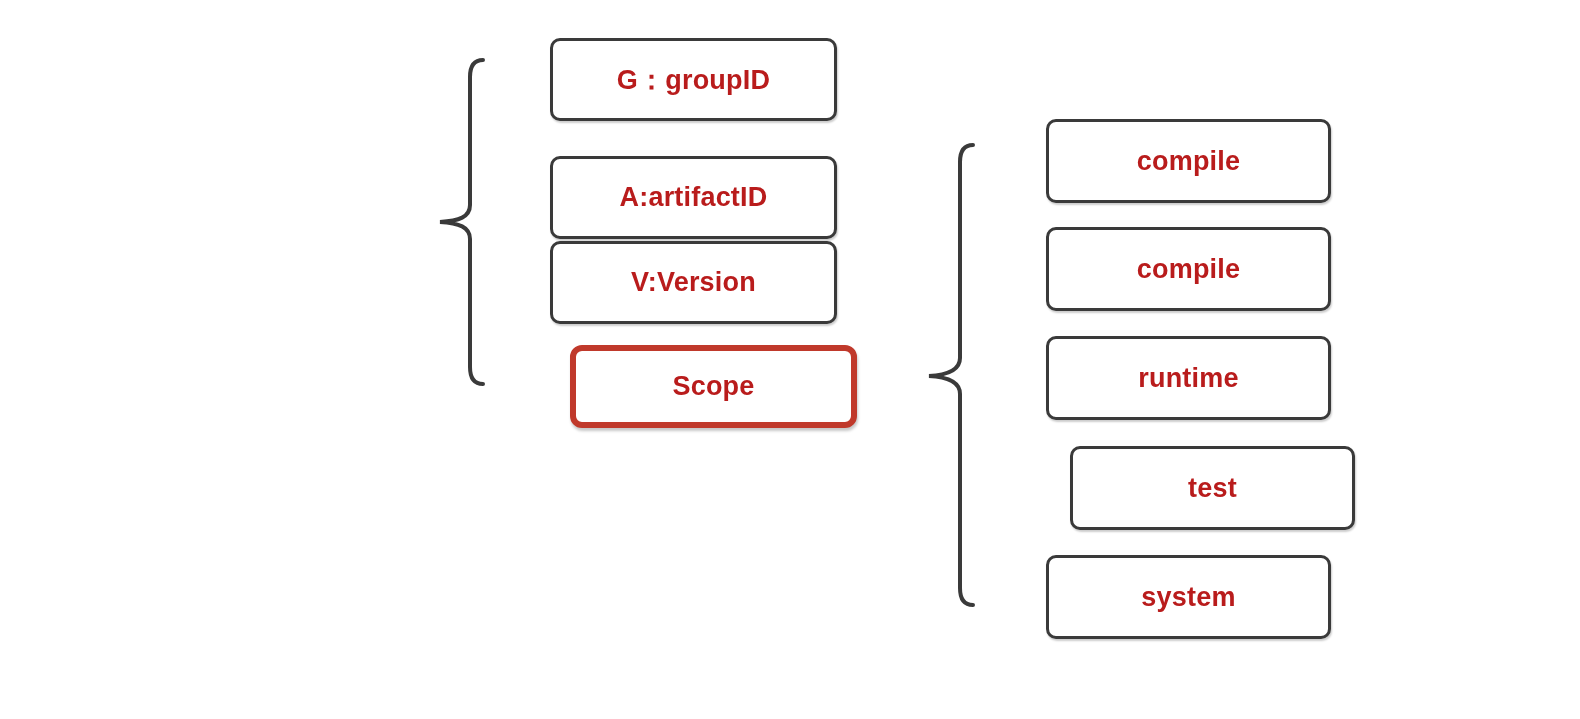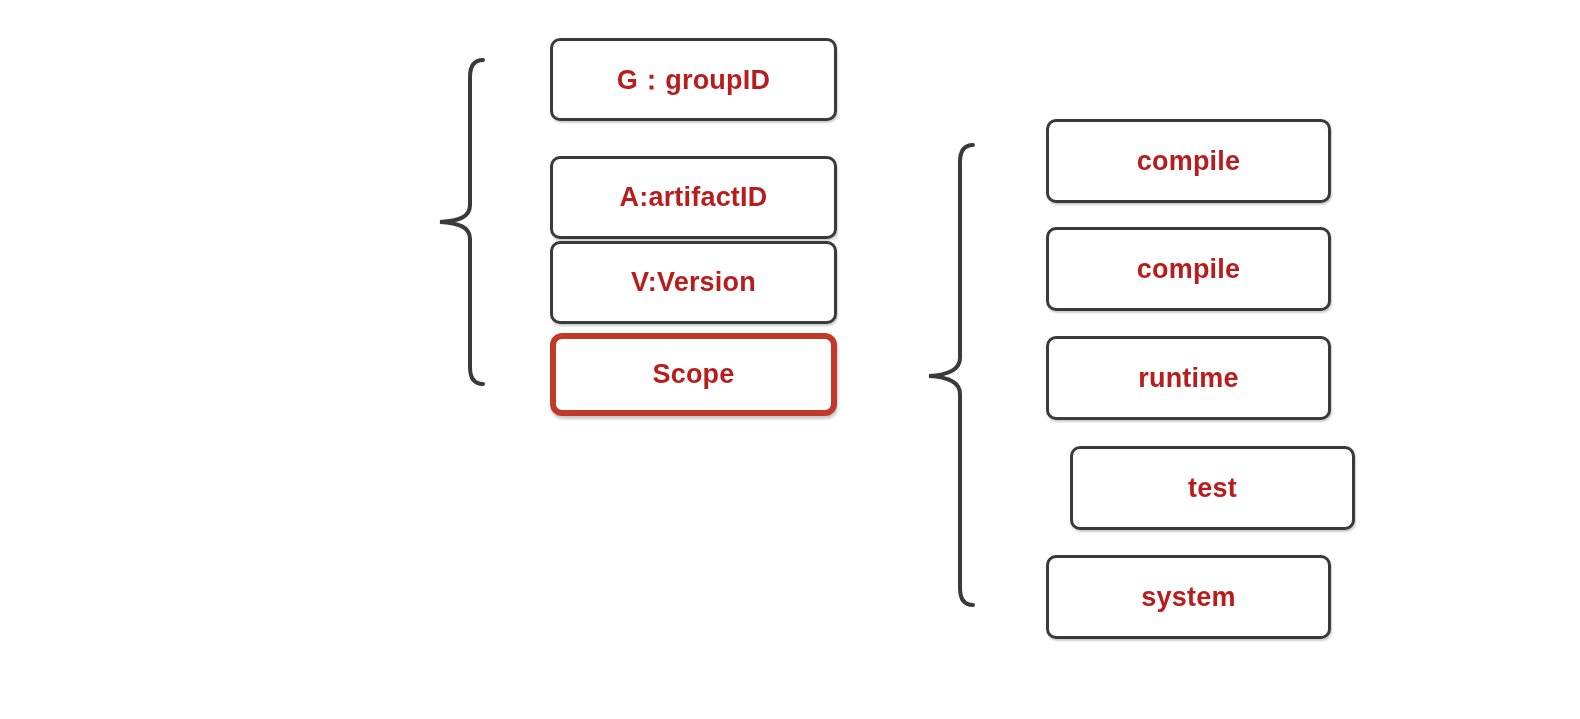--- a/index.html
+++ b/index.html
@@ -44,21 +44,21 @@
   }
   .col-mid .node {
     left: 550px;
     width: 287px;
     height: 83px;
     font-size: 27px;
   }
   .col-mid .node.n0 { top: 38px; }
   .col-mid .node.n1 { top: 156px; }
   .col-mid .node.n2 { top: 233px; margin-top: 8px; }
-  .col-mid .node.n3 { top: 333px; }
+  .col-mid .node.n3 { top: 345px; margin-left: 20px; }
 
   .node.highlight {
     border: 6px solid #c0392b;
     border-radius: 12px;
     box-shadow: 1px 3px 3px rgba(0,0,0,0.22);
   }
 
   .col-right .node {
     left: 1046px;
     width: 285px;

